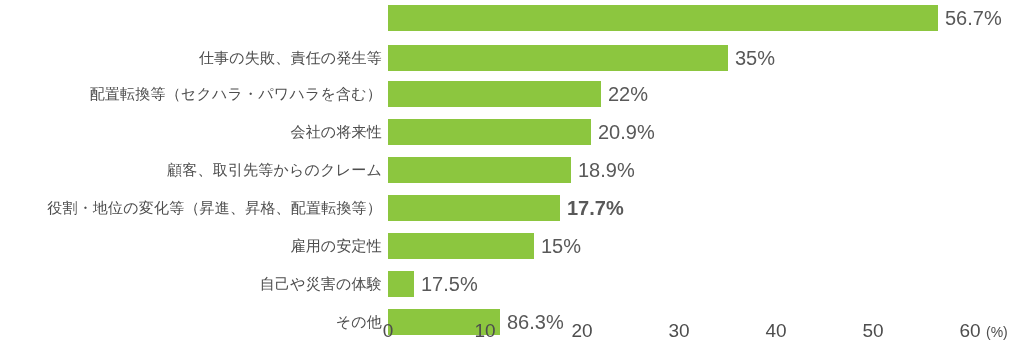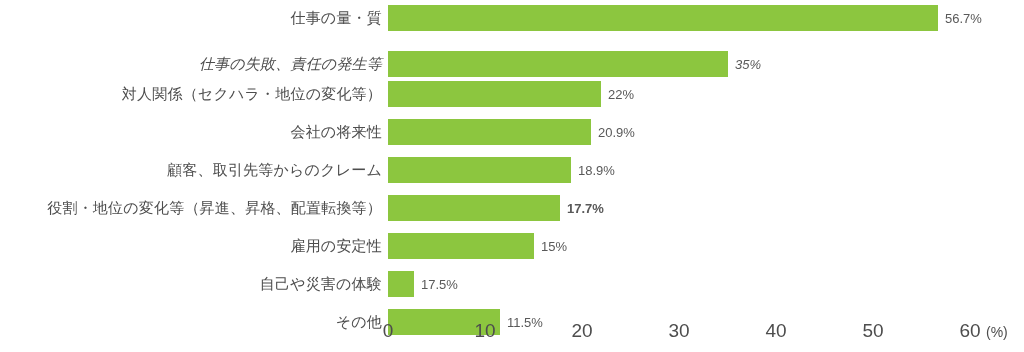--- a/index.html
+++ b/index.html
@@ -54,21 +54,21 @@
     top: 0;
     height: 26px;
     background: #8cc63f;
   }
   .bar-value {
     position: absolute;
     top: 0;
     height: 26px;
     line-height: 27px;
     white-space: nowrap;
-    font-size: 13px;
+    font-size: 20px;
     color: #595959;
   }
   
   .x-axis {
     position: absolute;
     left: 0;
     top: 318px;
     width: 1024px;
     height: 34px;
   }
@@ -92,35 +92,34 @@
     white-space: nowrap;
   }
 </style>
 </head>
 <body>
 
 <div id="chart-root">
 
   <div class="rows">
       <div class="bar-row" style="top: 5px;">
-        <div class="cat-label">仕事の量・質</div>
         <div class="bar-track" style="width: 550px;">
           <div class="bar" style="width: 550px; background: rgb(140, 198, 63);"></div>
         </div>
         <div class="bar-value" style="left: 945px; color: rgb(89, 89, 89);">56.7%</div>
       </div>
-      <div class="bar-row" style="top: 51px; font-style: italic;">
+      <div class="bar-row" style="top: 45px;">
         <div class="cat-label">仕事の失敗、責任の発生等</div>
         <div class="bar-track" style="width: 340px;">
           <div class="bar" style="width: 340px; background: rgb(140, 198, 63);"></div>
         </div>
         <div class="bar-value" style="left: 735px; color: rgb(89, 89, 89);">35%</div>
       </div>
       <div class="bar-row" style="top: 81px;">
-        <div class="cat-label">対人関係（セクハラ・地位の変化等）</div>
+        <div class="cat-label">配置転換等（セクハラ・パワハラを含む）</div>
         <div class="bar-track" style="width: 213px;">
           <div class="bar" style="width: 213px; background: rgb(140, 198, 63);"></div>
         </div>
         <div class="bar-value" style="left: 608px; color: rgb(89, 89, 89); text-align: right;">22%</div>
       </div>
       <div class="bar-row" style="top: 119px;">
         <div class="cat-label">会社の将来性</div>
         <div class="bar-track" style="width: 203px;">
           <div class="bar" style="width: 203px; background: rgb(140, 198, 63);"></div>
         </div>
@@ -152,21 +151,21 @@
         <div class="bar-track" style="width: 26px;">
           <div class="bar" style="width: 26px; background: rgb(140, 198, 63);"></div>
         </div>
         <div class="bar-value" style="left: 421px; color: rgb(89, 89, 89);">17.5%</div>
       </div>
       <div class="bar-row" style="top: 309px;">
         <div class="cat-label">その他</div>
         <div class="bar-track" style="width: 112px;">
           <div class="bar" style="width: 112px; background: rgb(140, 198, 63);"></div>
         </div>
-        <div class="bar-value" style="left: 507px; color: rgb(89, 89, 89);">11.5%</div>
+        <div class="bar-value" style="left: 507px; color: rgb(89, 89, 89);">86.3%</div>
       </div>
     </div>
 
   <div class="x-axis">
       <div class="x-tick" style="left: 388px;">0</div>
       <div class="x-tick" style="left: 485px;">10</div>
       <div class="x-tick" style="left: 582px;">20</div>
       <div class="x-tick" style="left: 679px;">30</div>
       <div class="x-tick" style="left: 776px; text-align: right;">40</div>
       <div class="x-tick" style="left: 873px;">50</div>

